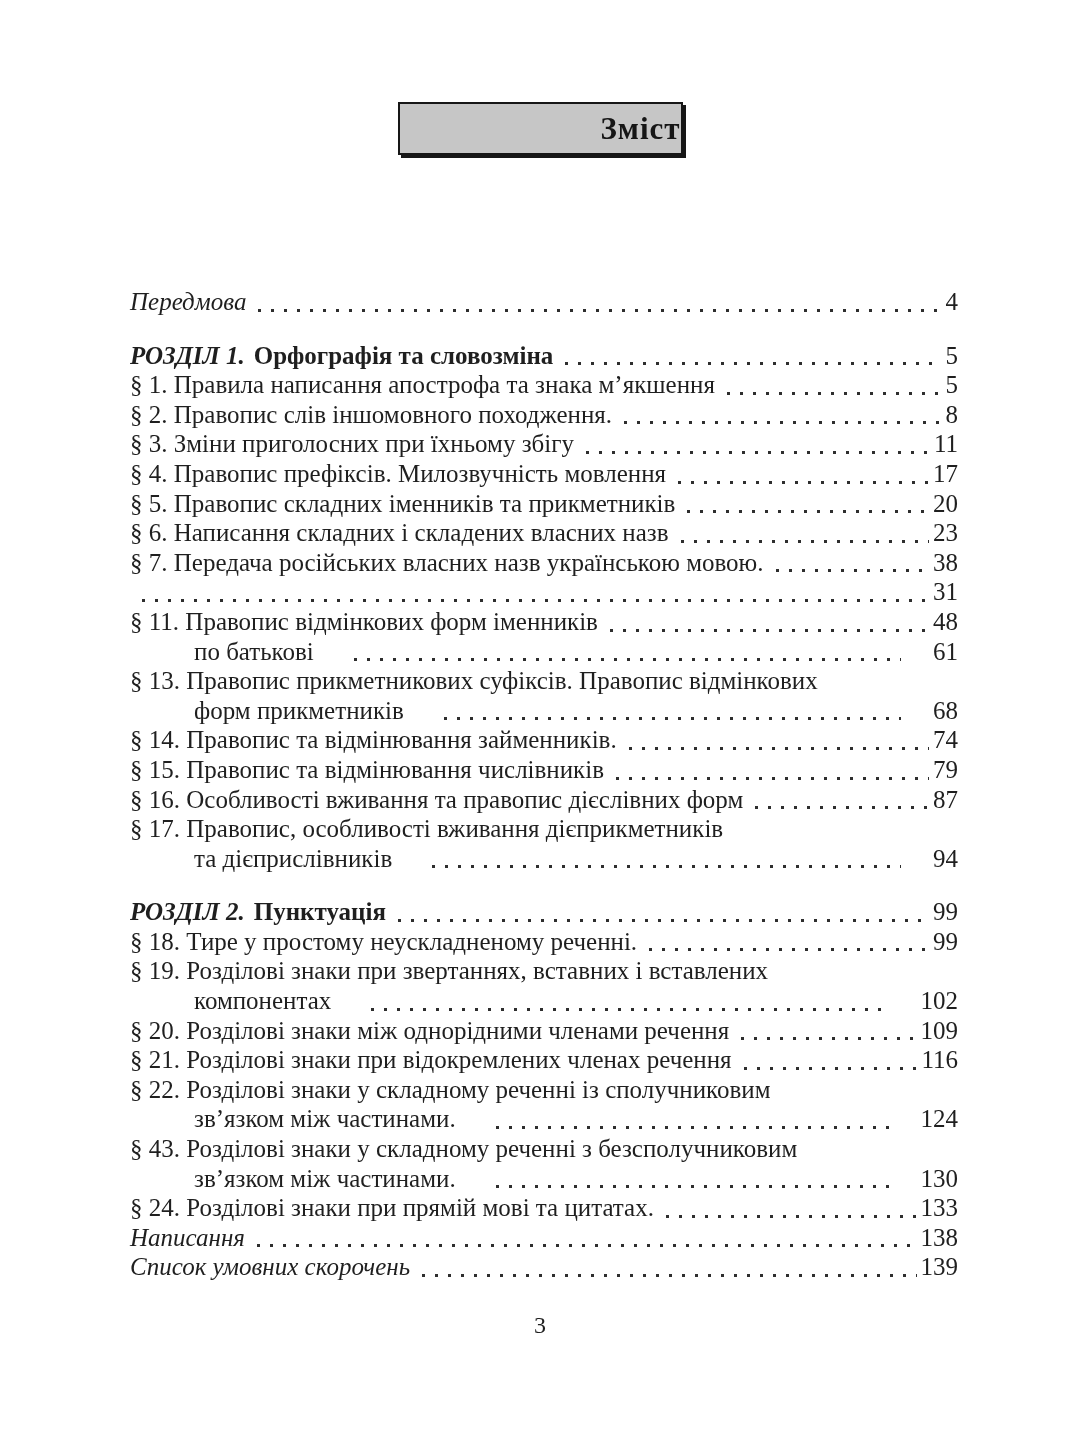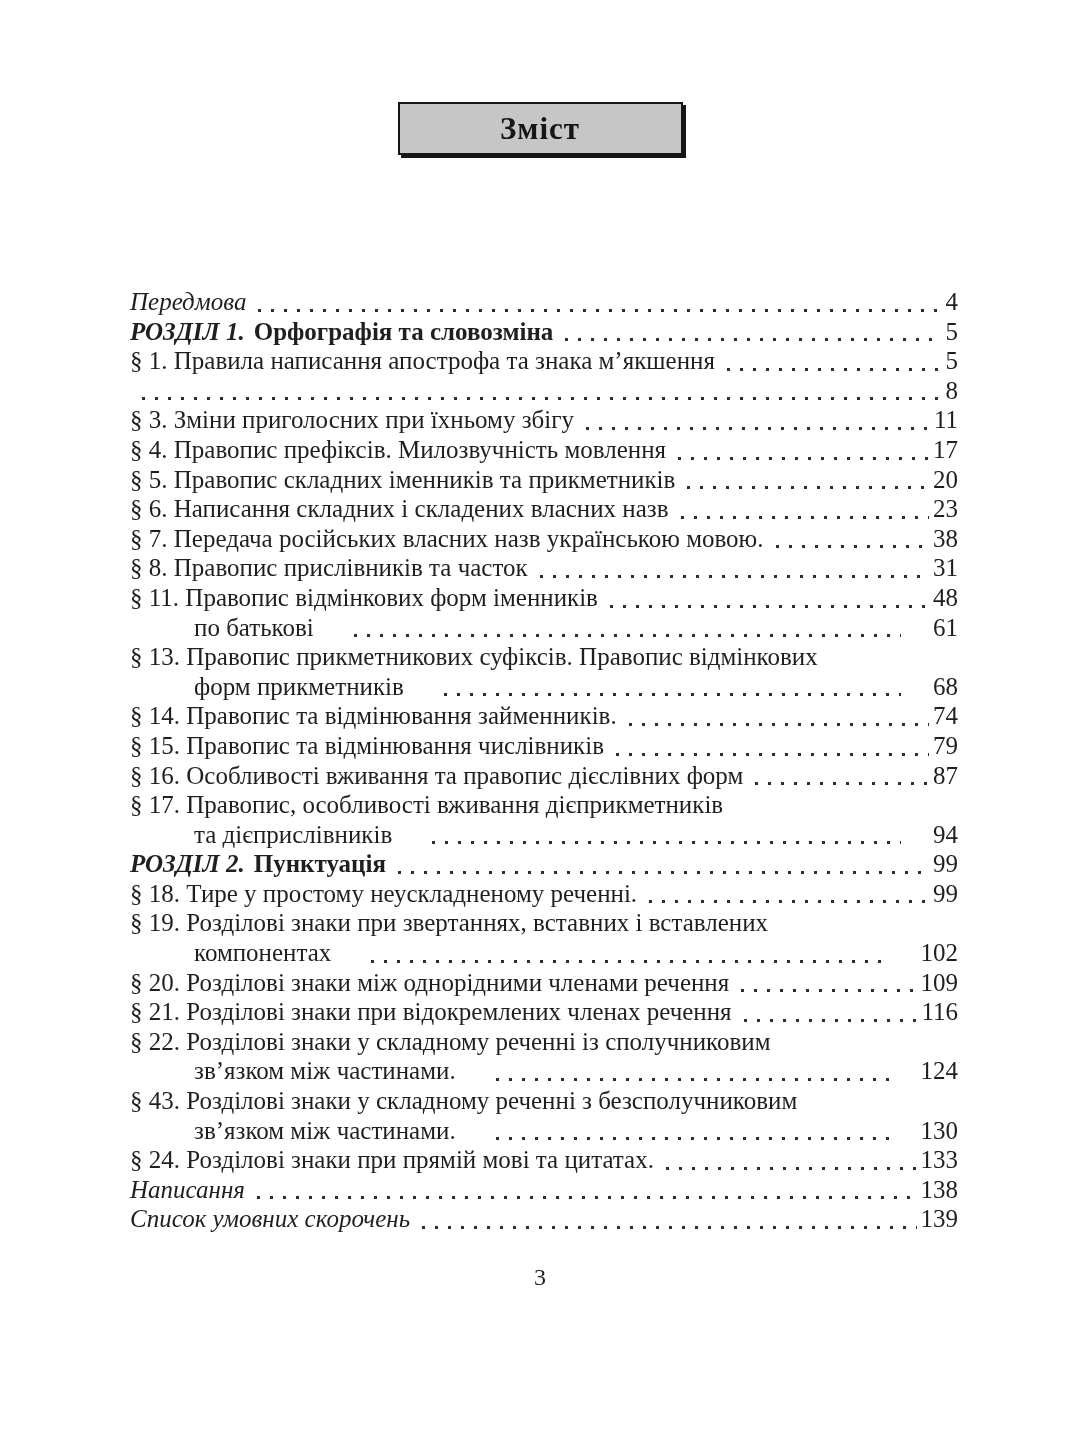--- a/index.html
+++ b/index.html
@@ -17,34 +17,34 @@
   }
   .title-box {
     width: 281px;
     height: 49px;
     margin: 102px auto 0 auto;
     background: #c6c6c6;
     border: 2px solid #161616;
     box-shadow: 3px 3px 0 #161616;
     display: flex;
     align-items: center;
-    justify-content: center;
+    justify-content: flex-end;
   }
   .title-box .title-text {
     font-weight: bold;
     font-size: 31px;
     letter-spacing: 1px;
     color: #161616;
   }
   .toc {
     margin: 132px 122px 0 130px; 
   }
   .entry { }
   .entry.chapter {
-    margin-top: 0;
+    margin-top: 24px;
   }
   .toc-line {
     display: flex;
     align-items: baseline;
     line-height: 29.6px;
     font-size: 25px;
     white-space: nowrap;
   }
   .toc-line .text {
     flex: 0 0 auto;
@@ -112,20 +112,21 @@
       </div>
       <div class="entry">
         <div class="toc-line">
           <span class="text">§ 1. Правила написання апострофа та знака м’якшення</span>
           <span class="leader"></span>
           <span class="pagenum">5</span>
         </div>
       </div>
       <div class="entry">
         <div class="toc-line">
+          <span class="text">§ 2. Правопис слів іншомовного походження.</span>
           <span class="leader"></span>
           <span class="pagenum">8</span>
         </div>
       </div>
       <div class="entry">
         <div class="toc-line">
           <span class="text">§ 3. Зміни приголосних при їхньому збігу</span>
           <span class="leader"></span>
           <span class="pagenum">11</span>
         </div>
@@ -153,21 +154,20 @@
       </div>
       <div class="entry">
         <div class="toc-line">
           <span class="text">§ 7. Передача російських власних назв українською мовою.</span>
           <span class="leader"></span>
           <span class="pagenum">38</span>
         </div>
       </div>
       <div class="entry">
         <div class="toc-line">
-          <span class="text">§ 8. Правопис прислівників та часток</span>
           <span class="leader"></span>
           <span class="pagenum">31</span>
         </div>
       </div>
       <div class="entry">
         <div class="toc-line">
           <span class="text">§ 11. Правопис відмінкових форм іменників</span>
           <span class="leader"></span>
           <span class="pagenum">48</span>
         </div>

